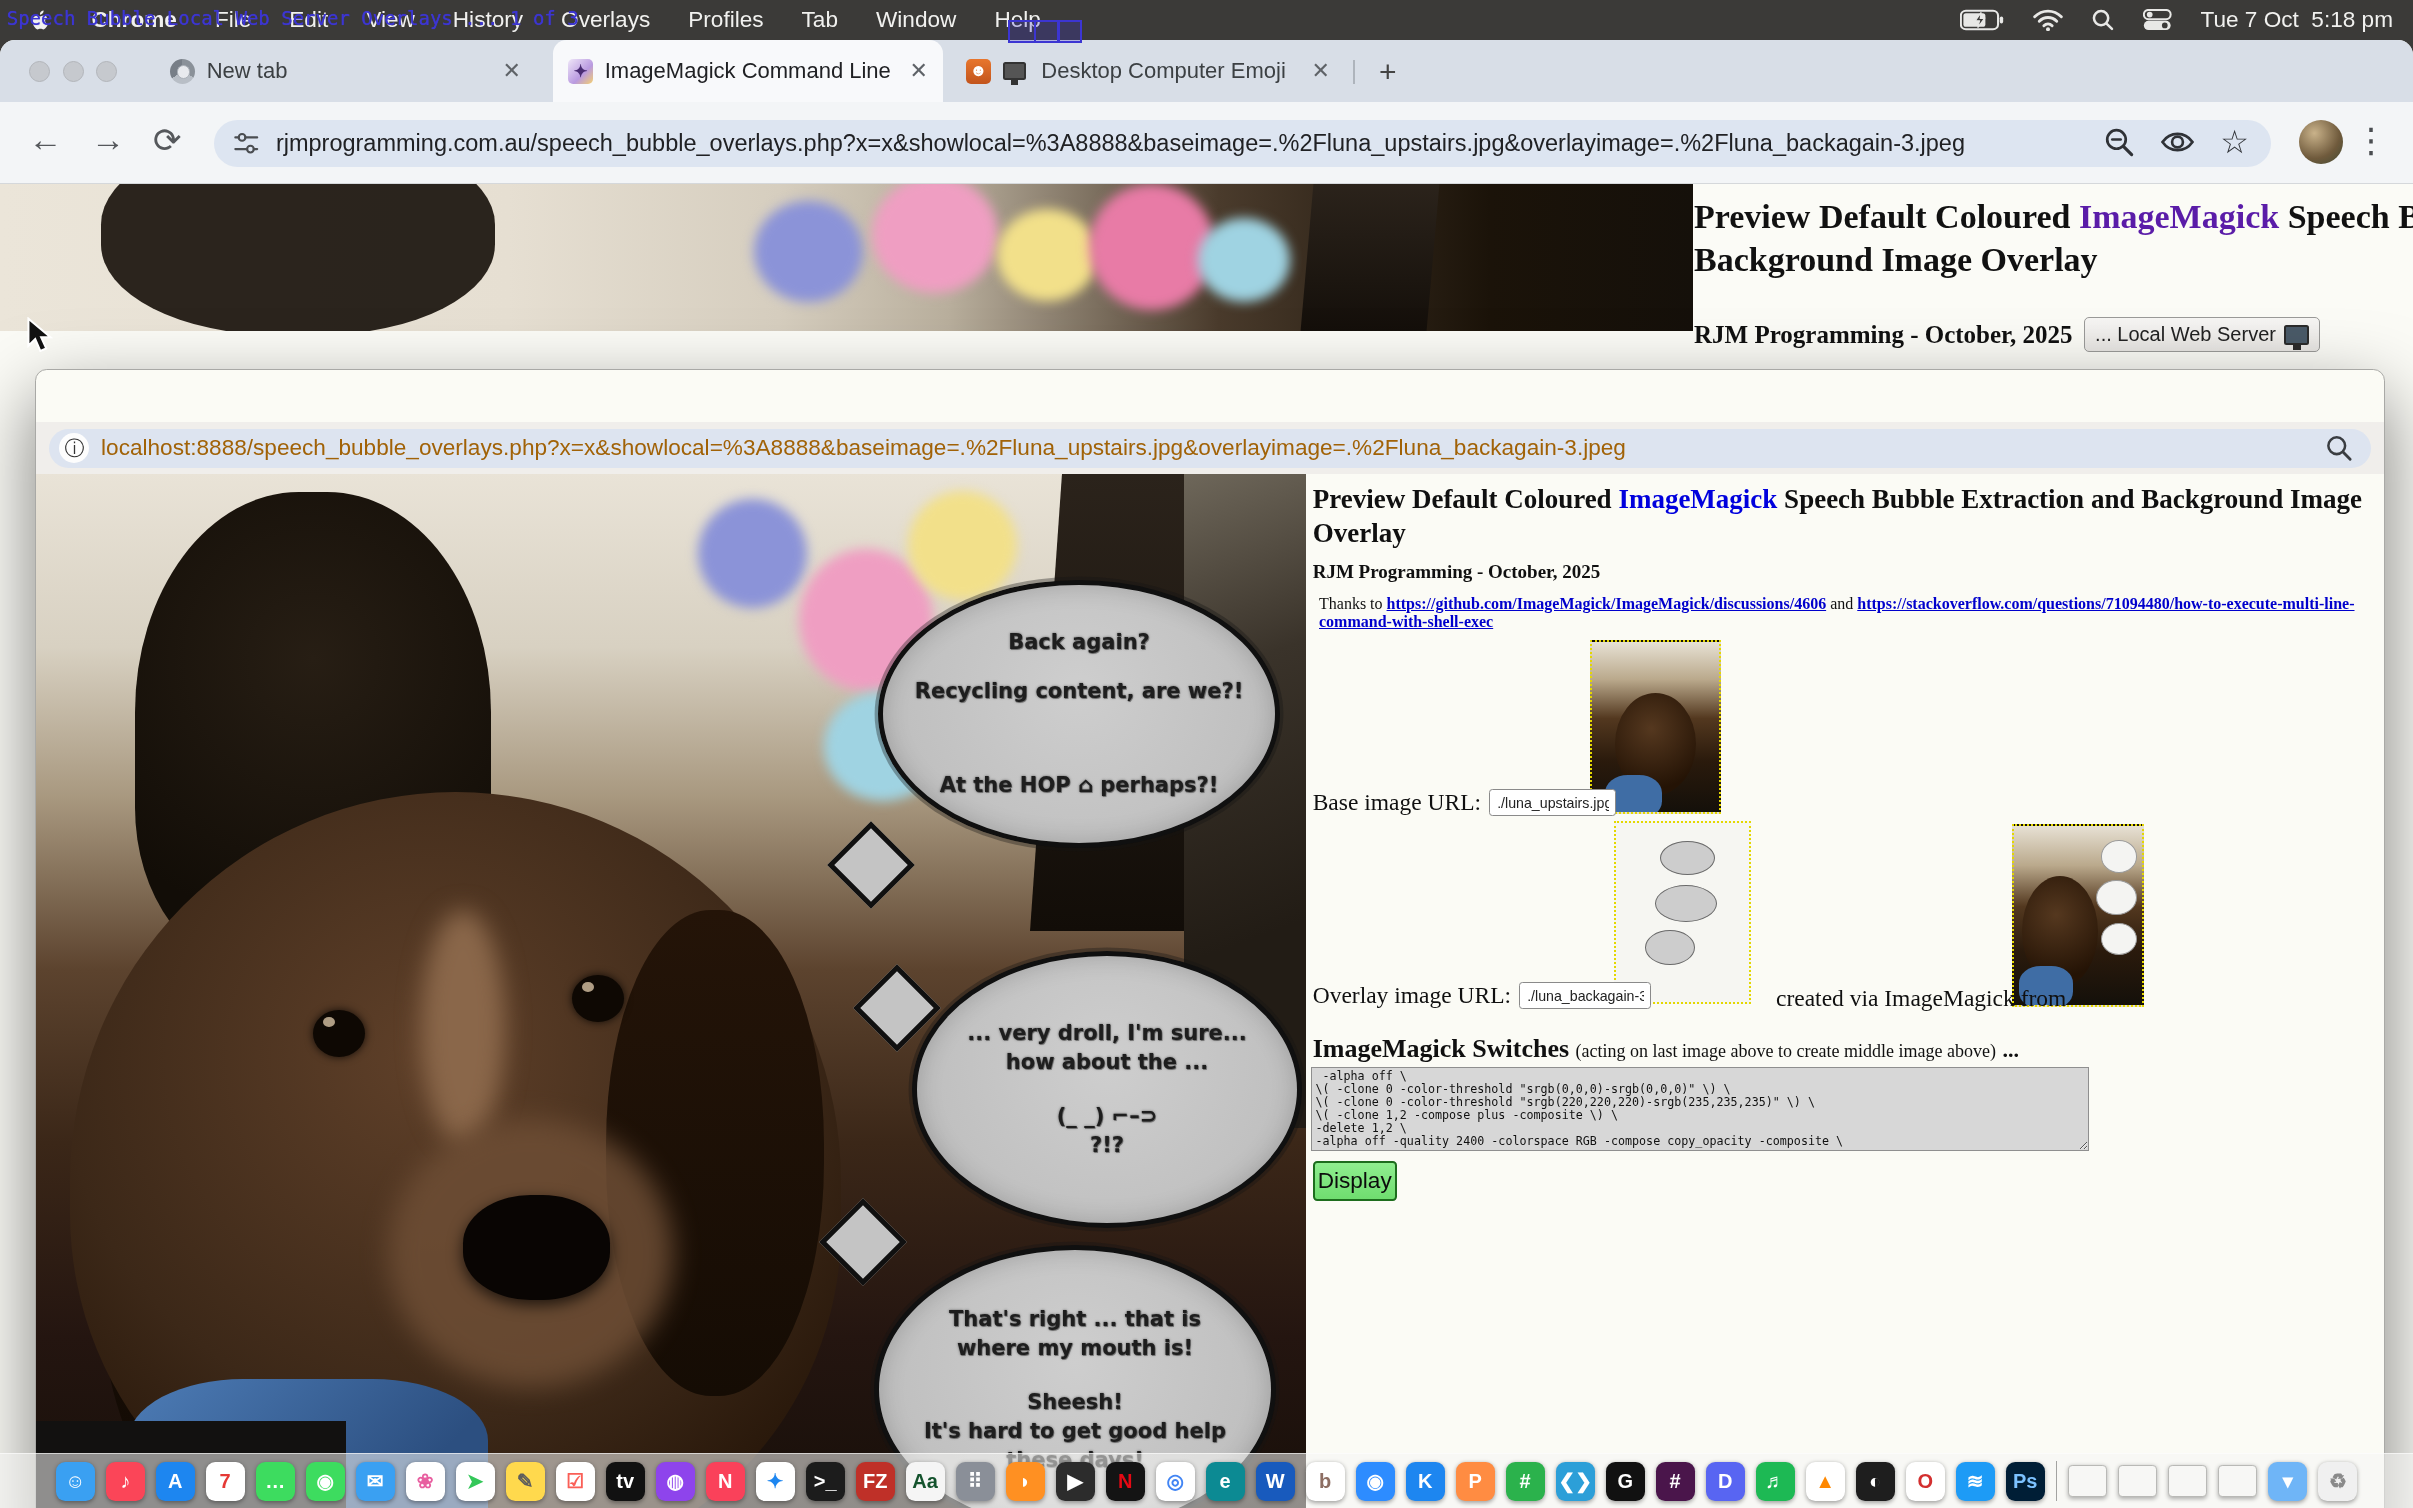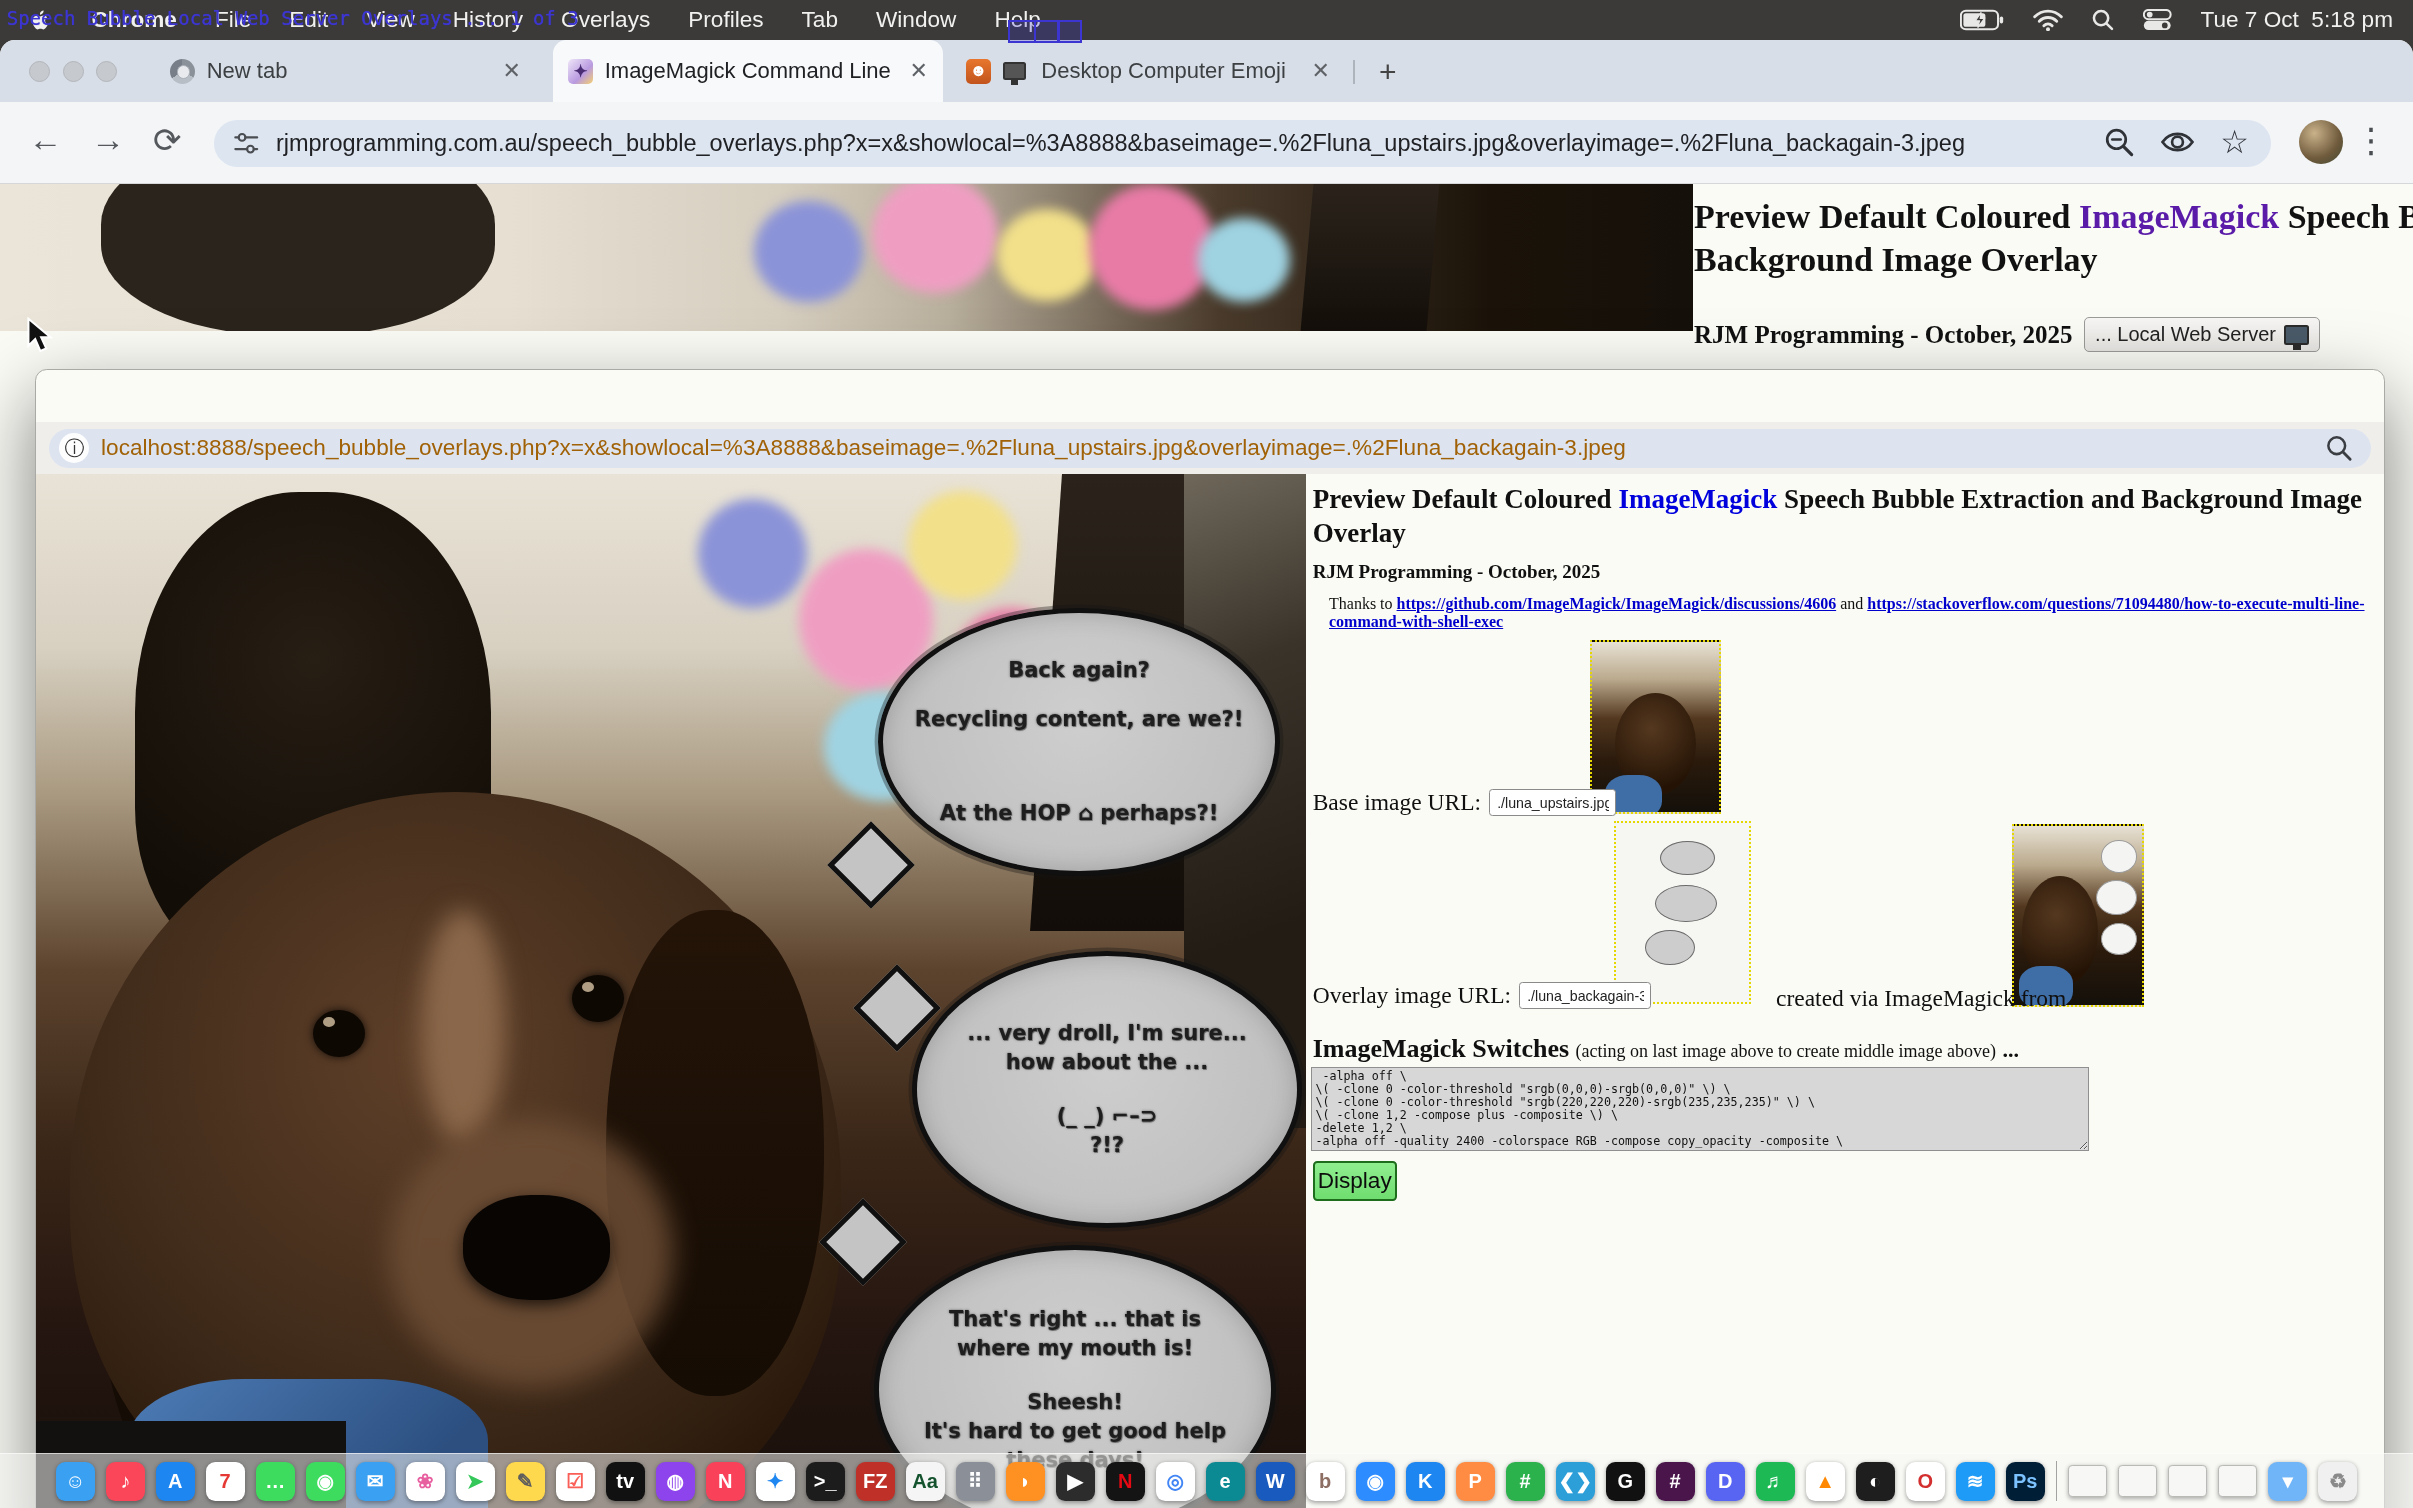--- a/index.html
+++ b/index.html
@@ -93,21 +93,21 @@
   .bubble { position:absolute; background:radial-gradient(circle at 50% 40%,#cecece,#bdbdbd 85%); border:5px solid #101010; border-radius:50%; box-shadow:0 0 0 3.4px rgba(20,20,20,.35), inset 0 0 25px rgba(0,0,0,.18); display:flex; flex-direction:column; align-items:center; justify-content:center; text-align:center; z-index:5; }
   .bubble-tail { position:absolute; width:62px; height:62px; background:#c4c4c4; border:5px solid #101010; transform:rotate(45deg); z-index:4; }
   .bubble-line { font-family:"DejaVu Sans",sans-serif; font-weight:bold; font-size:21px; line-height:29px; color:#1e1e1e; text-shadow:0 0 2.5px rgba(10,10,10,.55), 0.8px 0.8px 0 rgba(90,90,90,.6); }
   .bubble-line.spacer { min-height:25px; }
 
   
   .rpane { position:absolute; left:1270px; top:104px; width:1080px; height:1079px; background:#fbfbf5; font-family:"Liberation Serif",serif; color:#101010; }
   .rp-h1 { position:absolute; left:6.7px; top:8.4px; width:1066px; font-size:27px; line-height:34px; font-weight:bold; }
   .rp-h1 .lnk { color:#0000dd; }
   .rp-byline { position:absolute; left:6.7px; top:87px; font-size:19px; font-weight:bold; }
-  .rp-thanks { position:absolute; left:23px; top:121px; font-size:16px; width:1066px; }
+  .rp-thanks { position:absolute; left:13px; top:121px; font-size:16px; width:1066px; }
   .rp-thanks a { color:#0000cc; font-weight:bold; }
   .thumb { position:absolute; border:2.5px dotted #e4d800; overflow:hidden; }
   .thumb-dog { background:linear-gradient(180deg,#e7e1d4 0%,#baa98c 22%,#53381f 45%,#2a1a0c 70%,#14100a 100%); }
   .td-dog { position:absolute; left:18%; top:30%; width:64%; height:60%; background:radial-gradient(circle at 45% 35%,#55381f,#241305 75%); border-radius:50%; }
   .td-blue { position:absolute; left:10%; bottom:-4%; width:45%; height:26%; background:#3f6da5; border-radius:40%; }
   .mini-bubble { position:absolute; background:#cdcdcd; border:1.7px solid #6a6a6a; border-radius:50%; }
   .mini-bubble.w { background:#f4f4f2; border-color:#9a9a9a; }
   .rp-row { position:absolute; font-size:23.5px; display:flex; align-items:center; gap:8.4px; }
   .rp-input { font-family:"Liberation Sans",sans-serif; font-size:14.2px; color:#222; border:1.7px solid #8a8a8a; border-radius:3.4px; background:#fff; height:27px; padding:0 6.7px; }
   .rp-created { position:absolute; font-size:23.5px; }
@@ -289,21 +289,21 @@
       <div class="dog-ear-r"></div>
       <div class="dog-blaze"></div>
       <div class="dog-eye" style="left:277px;top:536px;"></div>
       <div class="dog-eye" style="left:536px;top:501px;"></div>
       <div class="dog-muzzle"></div>
       <div class="dog-nose"></div>
       <div class="bandana"></div>
       <div class="jacket"></div>
 
       <div class="bubble-tail" style="left:804px;top:360px;"></div>
-      <div class="bubble" style="left:842px;top:134px;width:402px;height:268px;gap:20px;">
+      <div class="bubble" style="left:842px;top:106px;width:402px;height:268px;gap:20px;">
           <div class="bubble-line">Back again?</div>
           <div class="bubble-line">Recycling content, are we?!</div>
           <div class="bubble-line spacer"></div>
           <div class="bubble-line">At the HOP ⌂ perhaps?!</div>
         </div>
 
       <div class="bubble-tail" style="left:830px;top:503px;"></div>
       <div class="bubble" style="left:876px;top:477px;width:390px;height:277px;justify-content:center;">
           <div class="bubble-line">... very droll, I'm sure...</div>
           <div class="bubble-line">how about the ...</div>

